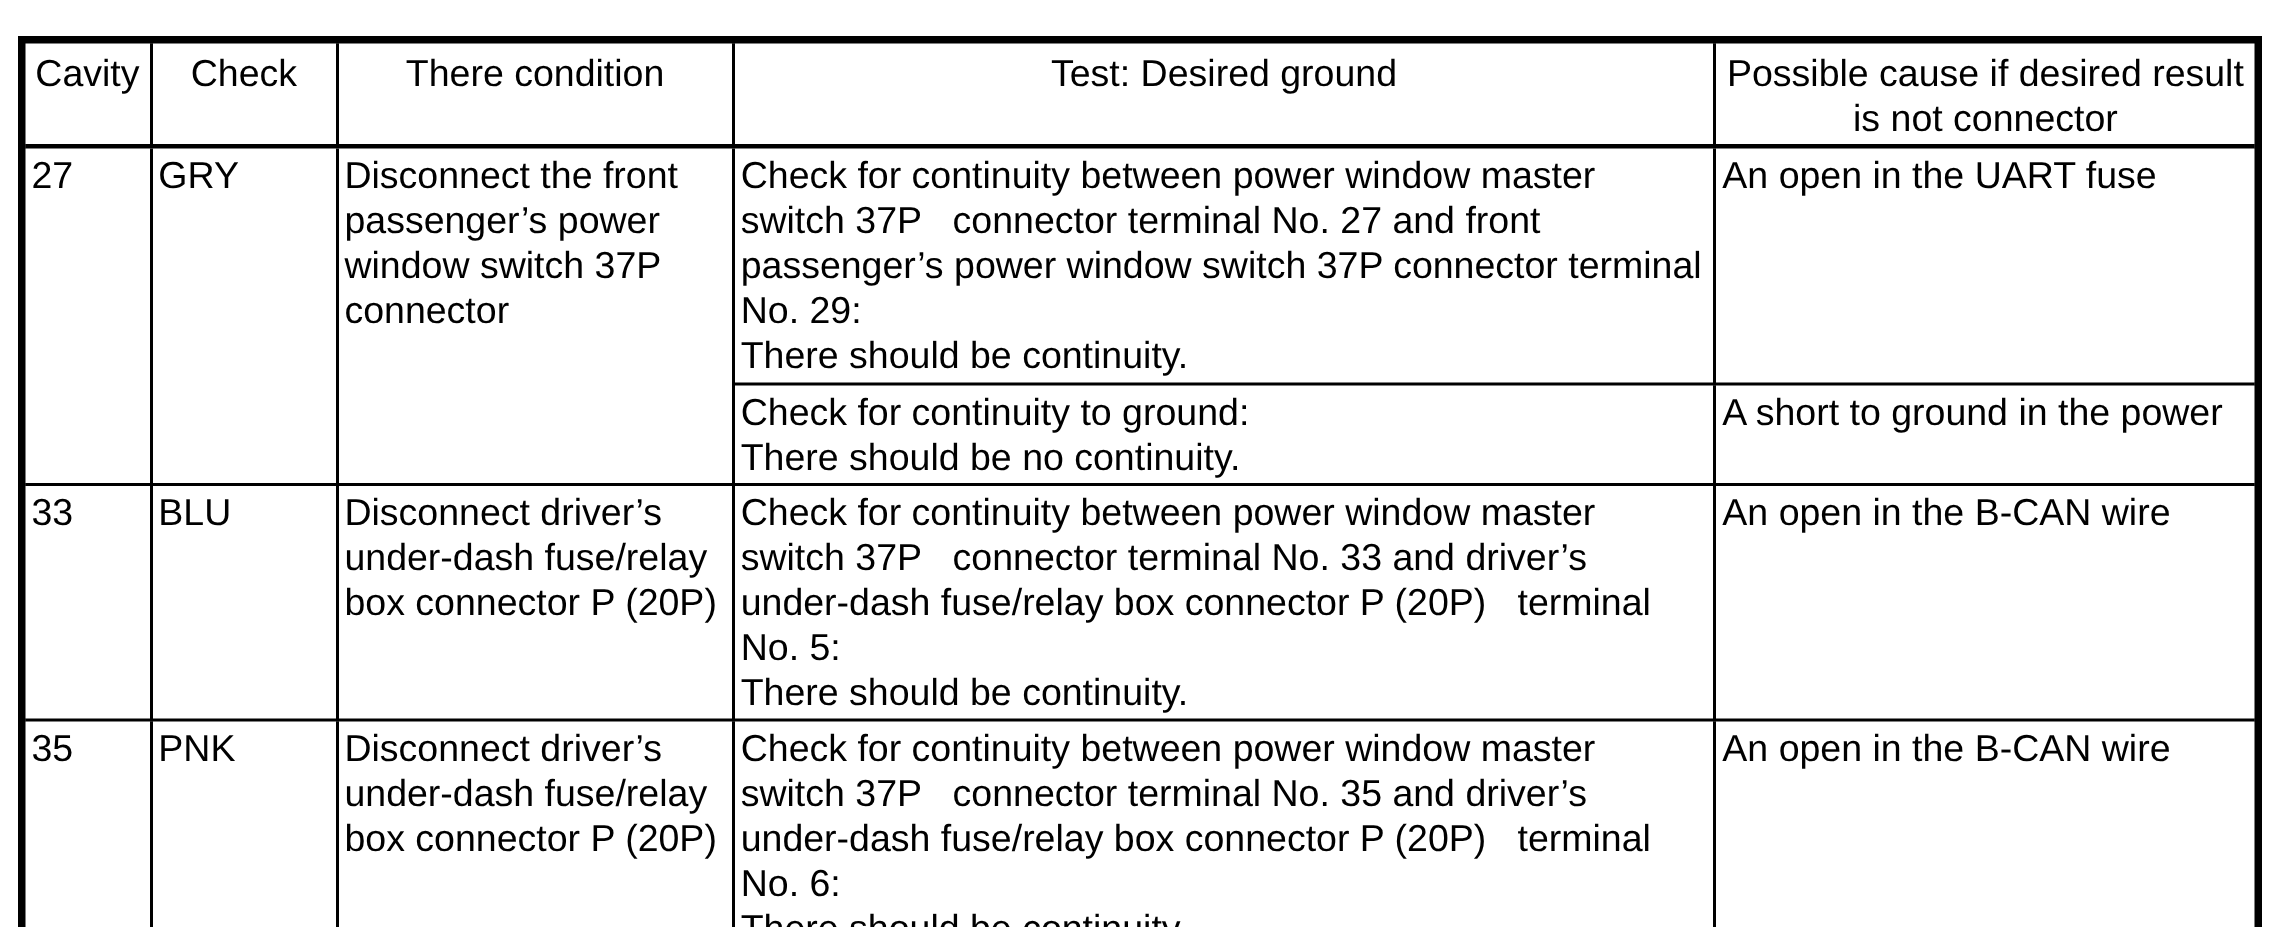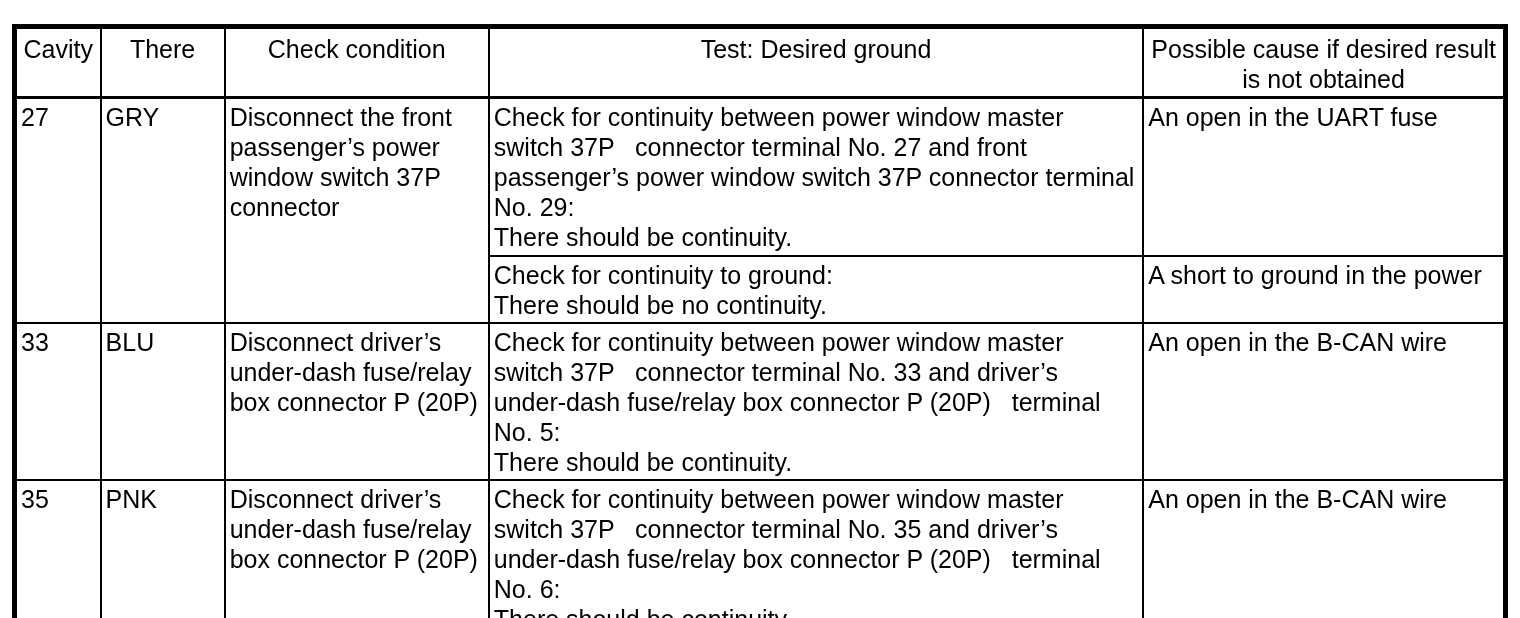--- a/index.html
+++ b/index.html
@@ -65,25 +65,25 @@
     <colgroup>
       <col style="width:86px">
       <col style="width:124px">
       <col style="width:264px">
       <col style="width:654px">
       <col style="width:362px">
     </colgroup>
     <tbody>
       <tr class="r-header">
         <th>Cavity</th>
-        <th>There</th>
-        <th>Check condition</th>
+        <th>Check</th>
+        <th>There condition</th>
         <th>Test: Desired ground</th>
         <th>Possible cause if desired result
-is not obtained</th>
+is not connector</th>
       </tr>
 
       <tr class="r-27a">
         <td class="center" rowspan="2">27</td>
         <td class="center" rowspan="2">GRY</td>
         <td rowspan="2">Disconnect the front
 passenger’s power
 window switch 37P
 connector</td>
         <td>Check for continuity between power window master

